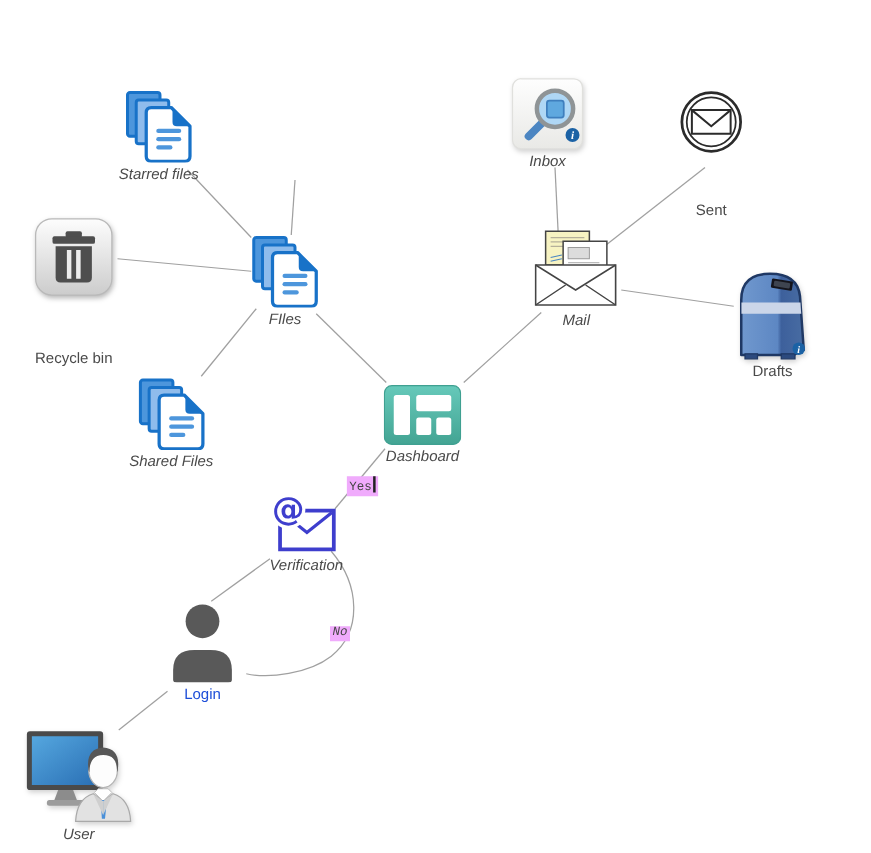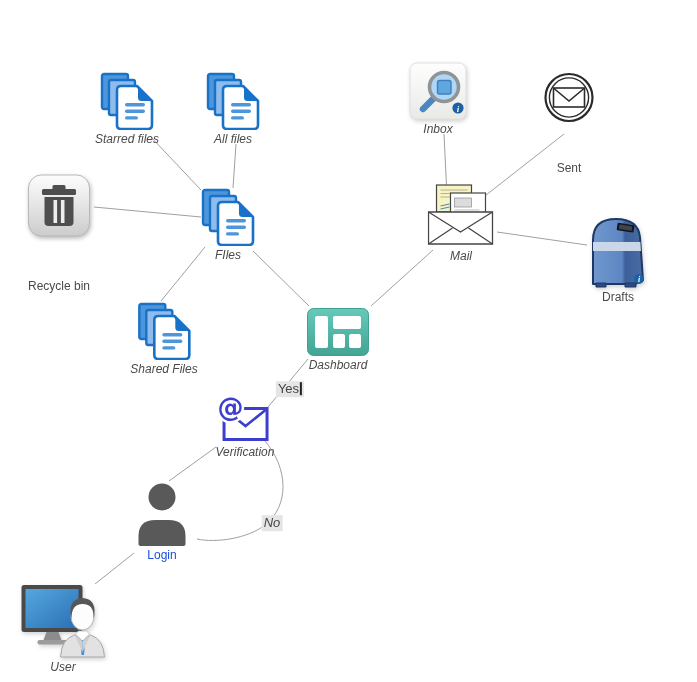--- a/index.html
+++ b/index.html
@@ -9,26 +9,26 @@
   }
   svg.edge-layer{position:absolute;left:0;top:0;}
   .edge-layer line,.edge-layer path{stroke:#a0a0a0;stroke-width:1;fill:none;}
   .node{
     position:absolute;display:flex;flex-direction:column;align-items:center;
     transform:translateX(-50%);
   }
   .node .lbl{
     margin-top:3px;font-size:12px;color:#4a4a4a;white-space:nowrap;line-height:1.15;
   }
-  .italic{font-style:italic;margin-top:16px;}
+  .italic{font-style:italic;}
   .shadowed{filter:drop-shadow(1px 2px 2px rgba(0,0,0,.28));}
   .softshadow{filter:drop-shadow(1px 2px 2px rgba(0,0,0,.18));}
   .edge-label{
-    position:absolute;transform:translate(-50%,-50%);font-size:13px;color:#454545;
-    background:#e5e5e5;padding:0 2px;white-space:nowrap;line-height:1.2;
+    position:absolute;transform:translate(-50%,-50%);font-size:10px;color:#454545;
+    background:#f0abfc;padding:0 2px;white-space:nowrap;line-height:1.2;font-family:Liberation Mono, monospace;
   }
   .caret{
     display:inline-block;width:2px;height:13px;background:#222;
     vertical-align:-2px;margin-left:1px;
   }
   .hidden-defs{position:absolute;width:0;height:0;overflow:hidden;}
 </style>
 </head>
 <body>
 
@@ -92,47 +92,41 @@
   <span class="edge-label" style="left:290px;top:389px;"><span>Yes</span><span class="caret"></span></span>
   <span class="edge-label italic" style="left:272px;top:507px;"><span>No</span></span>
 
   <div class="node" style="left:127px;top:72px;">
     <svg width="54" height="58">
         <use href="#sym-files"></use>
       </svg>
     <div class="lbl italic">Starred files</div>
   </div>
 
-  <div class="node" style="left:233px;top:72px;">
-    <svg width="54" height="58">
-        <use href="#sym-files"></use>
-      </svg>
-    <div class="lbl italic">All files</div>
-  </div>
 
   <div class="node" style="left:59px;top:174px;gap:40px;">
     <svg width="63" height="63" viewBox="0 0 63 63" class="shadowed">
       <rect x="1" y="1" width="61" height="61" rx="13" fill="url(#gBin)" stroke="#b9b9b9"></rect>
       <rect x="25" y="11" width="13" height="5" rx="1.5" fill="#4e4e4e"></rect>
       <rect x="14.5" y="15" width="34" height="6" rx="1.5" fill="#4e4e4e"></rect>
       <path d="M 17,23 h 29 v 25 q 0,4 -4,4 h -21 q -4,0 -4,-4 z" fill="#4e4e4e"></path>
       <rect x="26" y="26" width="3.6" height="23" fill="#ededed"></rect>
       <rect x="33.4" y="26" width="3.6" height="23" fill="#ededed"></rect>
     </svg>
     <div class="lbl">Recycle bin</div>
   </div>
 
   <div class="node" style="left:228px;top:188px;">
     <svg width="54" height="58">
         <use href="#sym-files"></use>
       </svg>
     <div class="lbl italic">FIles</div>
   </div>
 
-  <div class="node" style="left:137px;top:302px;margin-left:27px;">
+  <div class="node" style="left:137px;top:302px;">
     <svg width="54" height="58">
         <use href="#sym-files"></use>
       </svg>
     <div class="lbl italic">Shared Files</div>
   </div>
 
   <div class="node" style="left:338px;top:308px;">
     <svg width="62" height="48" viewBox="0 0 62 48">
       <rect x="0.5" y="0.5" width="61" height="47" rx="6" fill="url(#gDash)" stroke="#3fa091"></rect>
       <rect x="8" y="8" width="13" height="32" rx="2" fill="#ffffff"></rect>

